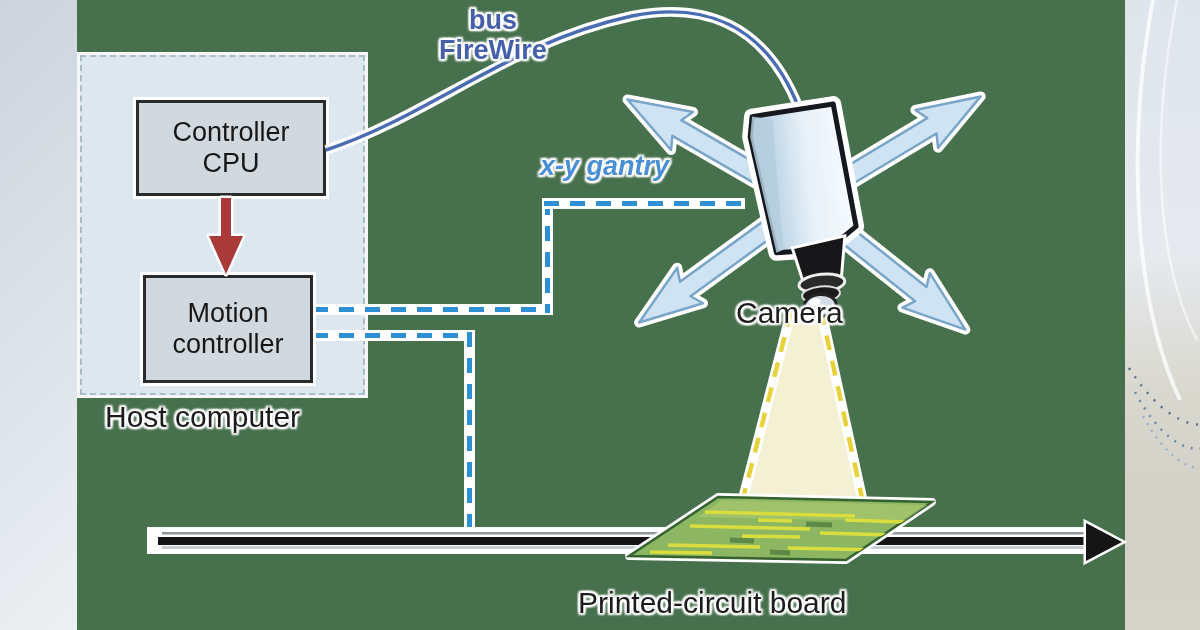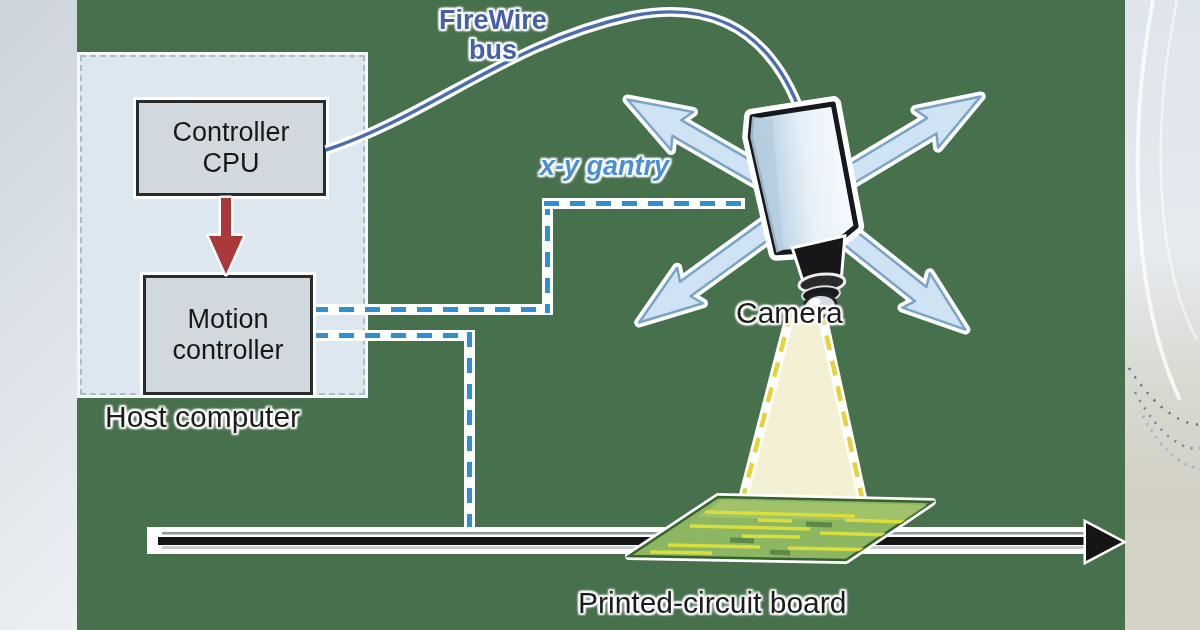--- a/index.html
+++ b/index.html
@@ -25,21 +25,21 @@
     border:2px dashed #a9bcca;
     box-shadow:0 0 0 3px rgba(255,255,255,.95);
   }
   .comp-box{
     position:absolute;box-sizing:border-box;background:#d2d9de;
     border:3px solid #2b2b2b;box-shadow:0 0 0 3px #fff;
     display:flex;flex-direction:column;align-items:center;justify-content:center;
     font-size:27px;line-height:31px;color:#161616;text-align:center;
   }
   .cpu-box{left:136px;top:100px;width:190px;height:96px;}
-  .motion-box{left:143px;top:275px;width:170px;height:120px;}
+  .motion-box{left:143px;top:275px;width:170px;height:108px;}
   
   .dash{position:absolute;background:#fff;}
   .dash-h{height:11px;}
   .dash-h::after{
     content:"";position:absolute;left:2px;right:2px;top:3px;height:5px;
     background:repeating-linear-gradient(90deg,#2e8fd2 0 15px,rgba(0,0,0,0) 15px 26px);
   }
   .dash-v{width:11px;}
   .dash-v::after{
     content:"";position:absolute;top:2px;bottom:2px;left:3px;width:5px;
@@ -168,21 +168,21 @@
       <ellipse cx="812" cy="285" rx="23" ry="9" fill="#2a2a2a" stroke="#eeeeee" stroke-width="3"></ellipse>
       <ellipse cx="810" cy="296" rx="19" ry="8" fill="#1a1a1a" stroke="#dddddd" stroke-width="2"></ellipse>
       <ellipse cx="808" cy="307" rx="16" ry="11" fill="#d3dce3" stroke="#222222" stroke-width="3"></ellipse>
       <ellipse cx="803" cy="303" rx="6" ry="4" fill="#ffffff" opacity="0.9"></ellipse>
     </g>
 
     <path d="M221,198 L231,198 L231,236 L243,236 L226,274 L209,236 L221,236 Z" fill="#a93a39" stroke="#ffffff" stroke-width="5" paint-order="stroke" stroke-linejoin="round"></path>
   </svg>
 
   <div class="lbl lbl-firewire">
+    <div>bus</div>
     <div>FireWire</div>
-    <div>bus</div>
   </div>
   <div class="lbl lbl-gantry">x-y gantry</div>
   <div class="lbl lbl-dark lbl-host">Host computer</div>
   <div class="lbl lbl-dark lbl-camera">Camera</div>
   <div class="lbl lbl-dark lbl-pcb">Printed-circuit board</div>
 
 </div>
 
 </body></html>

